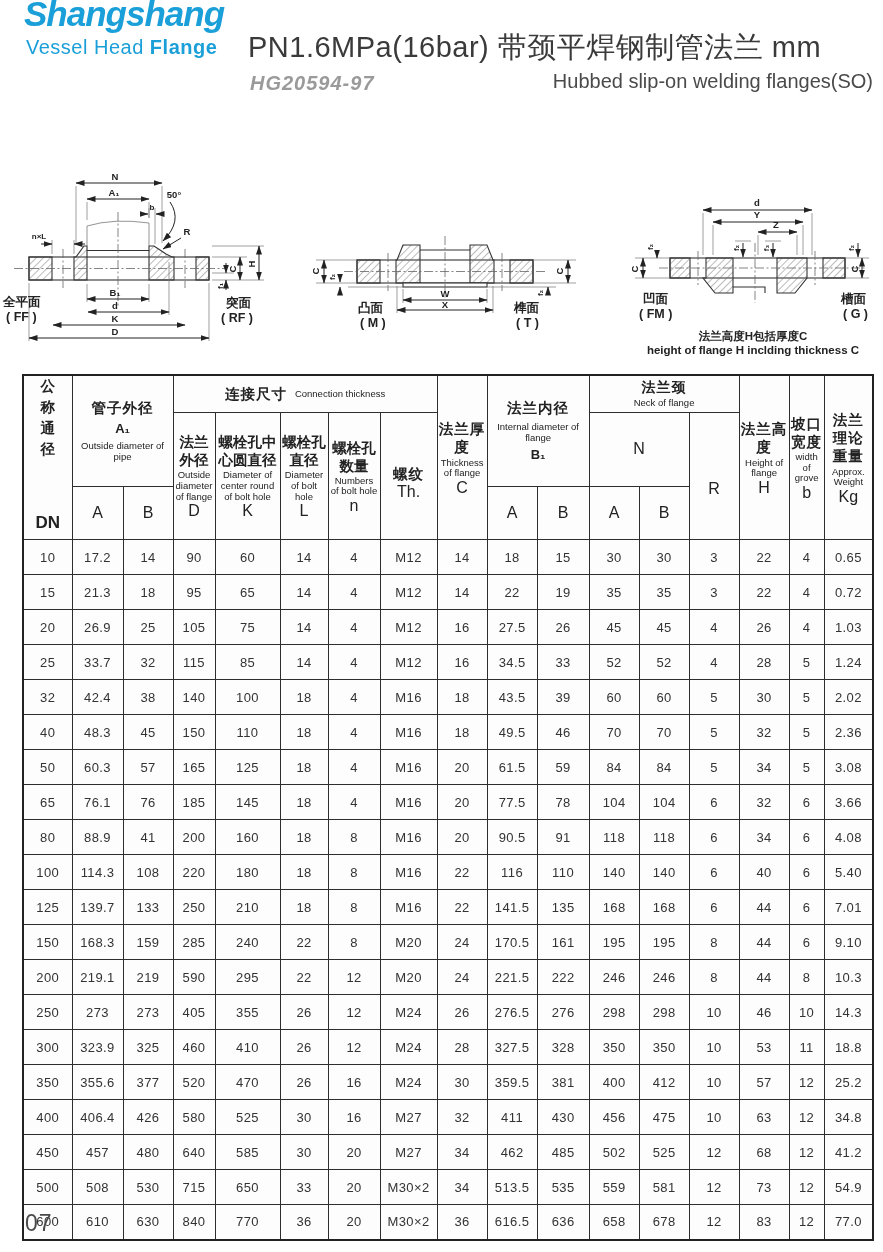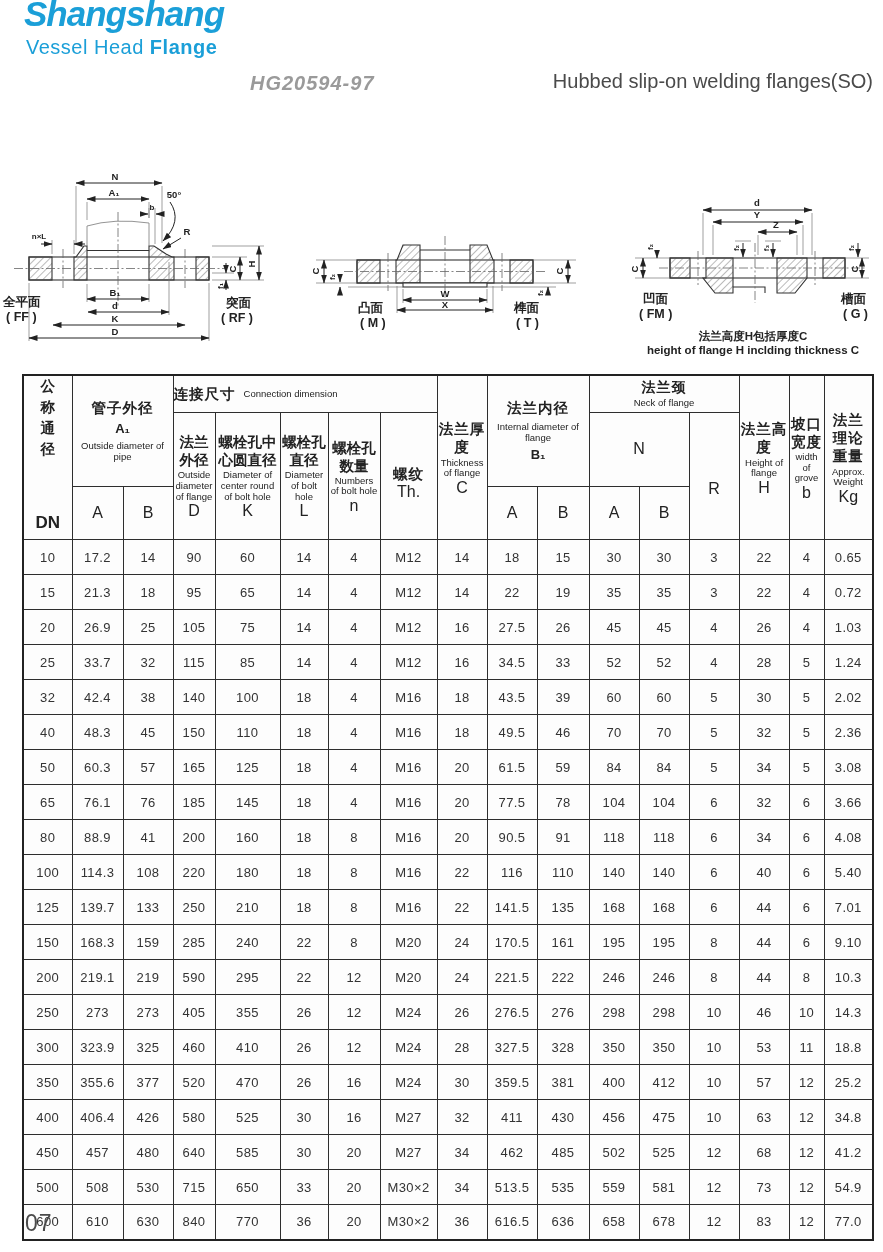--- a/index.html
+++ b/index.html
@@ -29,35 +29,36 @@
   .zh { font-size:14.5px; font-weight:bold; color:#222; letter-spacing:1px; line-height:1.25; }
   .zh-sm { letter-spacing:0; }
   .en { font-size:9.5px; font-weight:normal; color:#222; line-height:1.12; margin-top:1px; }
   .sym { font-size:13px; font-weight:bold; color:#222; }
   .letter { font-size:16px; font-weight:normal; color:#222; }
   .stack { display:flex; flex-direction:column; justify-content:space-between; align-items:center; height:100%; padding:12px 1px 10px; }
   .stack-mid { display:flex; flex-direction:column; justify-content:center; align-items:center; height:100%; gap:4px; padding:0 1px; }
   .dn-inner { display:flex; flex-direction:column; align-items:center; justify-content:center; height:100%; padding-bottom:6px;gap:48px; }
   .vtext { width:16px; word-break:break-all; font-size:14.5px; font-weight:bold; color:#222; line-height:1.45; text-align:center; }
   .dncode { font-size:17px; margin-top:5px; color:#222; }
-  .band { display:flex; align-items:center; justify-content:flex-start; gap:8px; height:100%; }
+  .band { display:flex; align-items:center; justify-content:center; gap:8px; height:100%; }
   .band-col { display:flex; flex-direction:column; align-items:center; justify-content:center; height:100%; }
   .r-cell { display:flex; align-items:center; justify-content:center; height:100%; padding-top:26px; }
 
   .page-no { position:absolute; left:25px; top:1210px; font-size:23px; color:#4a4a4a; letter-spacing:1px; }
 </style>
 </head>
 <body>
 
 <div class="page">
 
   <div class="logo">
     <div class="logo-line1">Shangshang</div>
     <div class="logo-line2"><span>Vessel Head</span> <b>Flange</b></div>
   </div>
+  <div class="page-title">PN1.6MPa(16bar) 带颈平焊钢制管法兰  mm</div>
   <div class="std-no">HG20594-97</div>
   <div class="subtitle">Hubbed slip-on welding flanges(SO)</div>
 
   <svg class="drawing" style="left:2px; top:150px;" width="290" height="212" viewBox="0 0 290 212">
     <defs>
       <pattern id="h1" patternUnits="userSpaceOnUse" width="5" height="5" patternTransform="rotate(45)">
         <line x1="0" y1="0" x2="0" y2="5" stroke="#777" stroke-width="1"></line>
       </pattern>
       <marker id="ae1" markerWidth="9" markerHeight="7" refX="8.5" refY="3" orient="auto">
           <path d="M0,0 L9,3 L0,6 Z" fill="#222"></path>
@@ -296,21 +297,21 @@
         <th colspan="2" rowspan="2">
           <div class="stack-mid">
             <div class="zh">管子外径</div>
             <div class="sym">A₁</div>
             <div class="en">Outside diameter of pipe</div>
           </div>
         </th>
         <th colspan="5">
           <div class="band">
             <span class="zh">连接尺寸</span>
-            <span class="en">Connection dimension</span>
+            <span class="en">Connection thickness</span>
           </div>
         </th>
         <th rowspan="3">
           <div class="stack">
             <div>
                 <div class="zh">法兰厚度</div>
                  <div class="en">Thickness of flange</div>
               </div>
             <div class="letter">C</div>
           </div>

